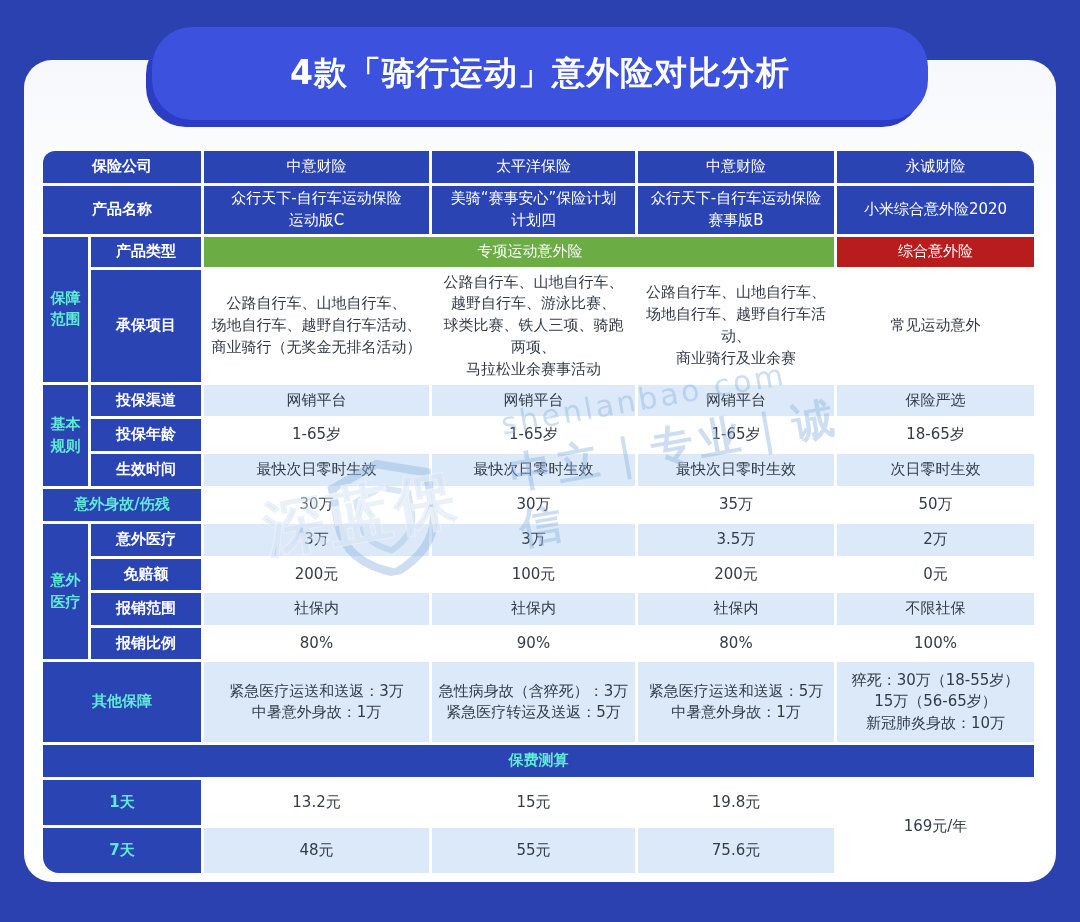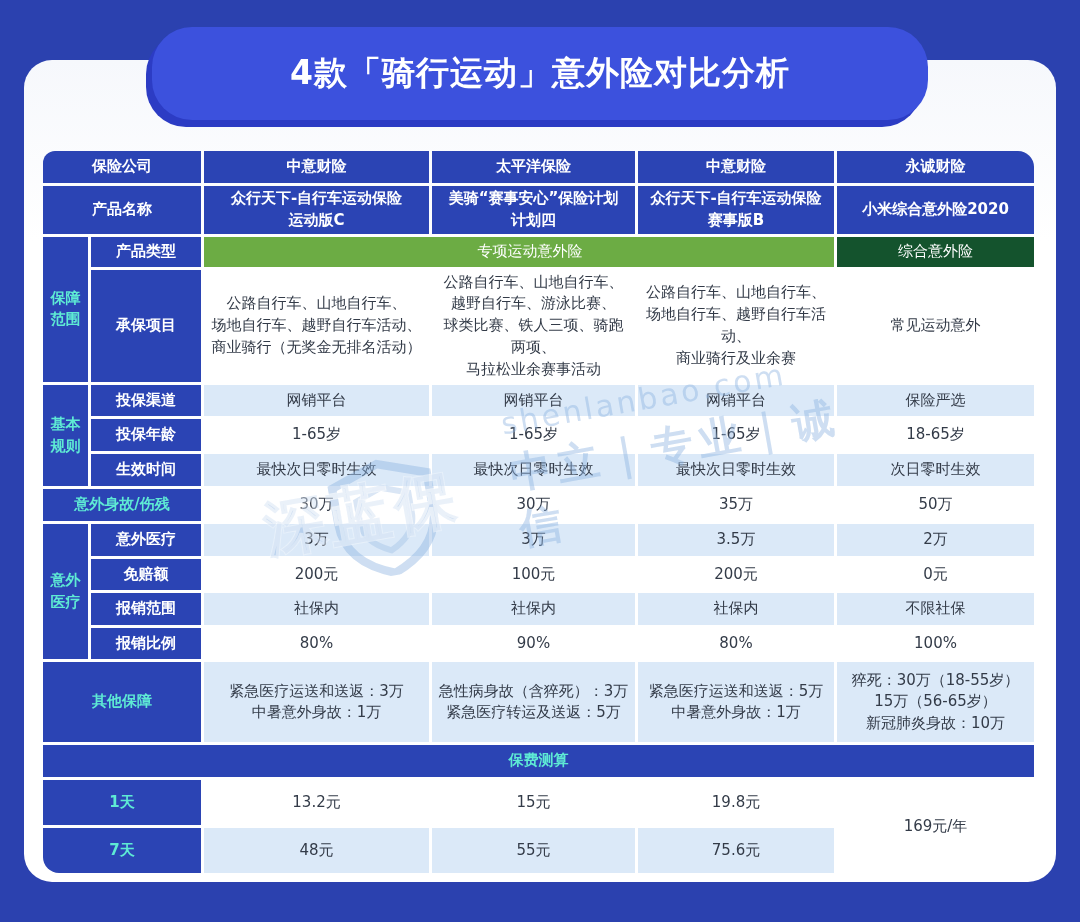--- a/index.html
+++ b/index.html
@@ -30,26 +30,26 @@
   table.cmp{
     position:absolute;left:40px;top:148px;z-index:2;
     border-collapse:separate;border-spacing:3px;table-layout:fixed;
     width:997px;
   }
   td,th{
     text-align:center;vertical-align:middle;padding:2px 6px;
     font-size:15px;white-space:pre-line;line-height:1.45;word-break:break-all;
   }
   .b{background:#2b44b4;color:#ffffff;font-weight:bold;}
-  .bv{background:#2b44b4;color:#ffffff;font-weight:bold;}
+  .bv{background:#2b44b4;color:#ffffff;font-weight:normal;}
   .yl{background:#2b44b4;color:#5eead4;font-weight:bold;}
   .w{background:#ffffff;color:#333b48;}
   .s{background:#dbe9f8;color:#333b48;}
   .green{background:#6cac44;color:#ffffff;padding-left:28px;}
-  .orange{background:#14532d;color:#ffffff;}
+  .orange{background:#b91c1c;color:#ffffff;}
   .tl{border-top-left-radius:12px;}
   .tr{border-top-right-radius:16px;}
   .bl{border-bottom-left-radius:16px;}
   .br{border-bottom-right-radius:14px;}
   
   .wm{
     position:absolute;left:255px;top:398px;width:600px;z-index:4;
     transform:rotate(-10deg);pointer-events:none;opacity:.55;
     display:flex;align-items:center;color:#8fb4e0;
   }

